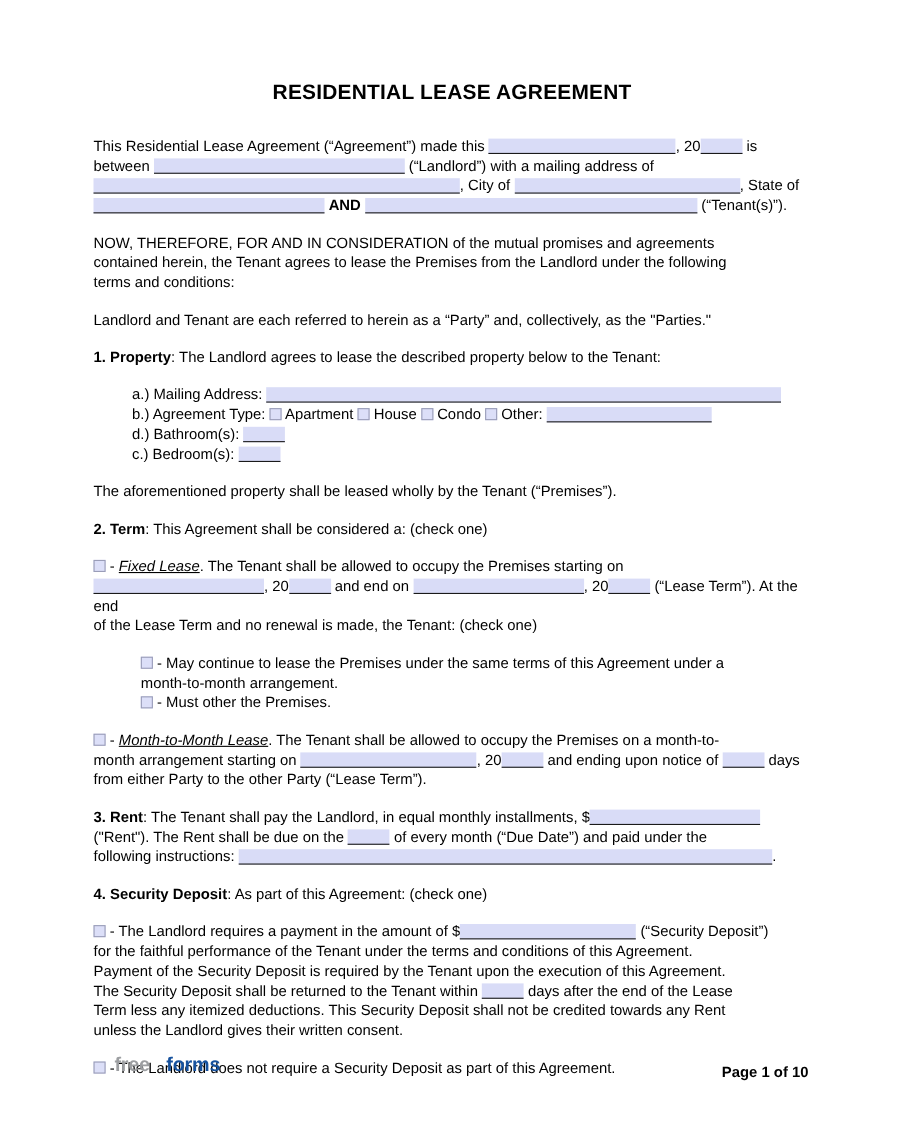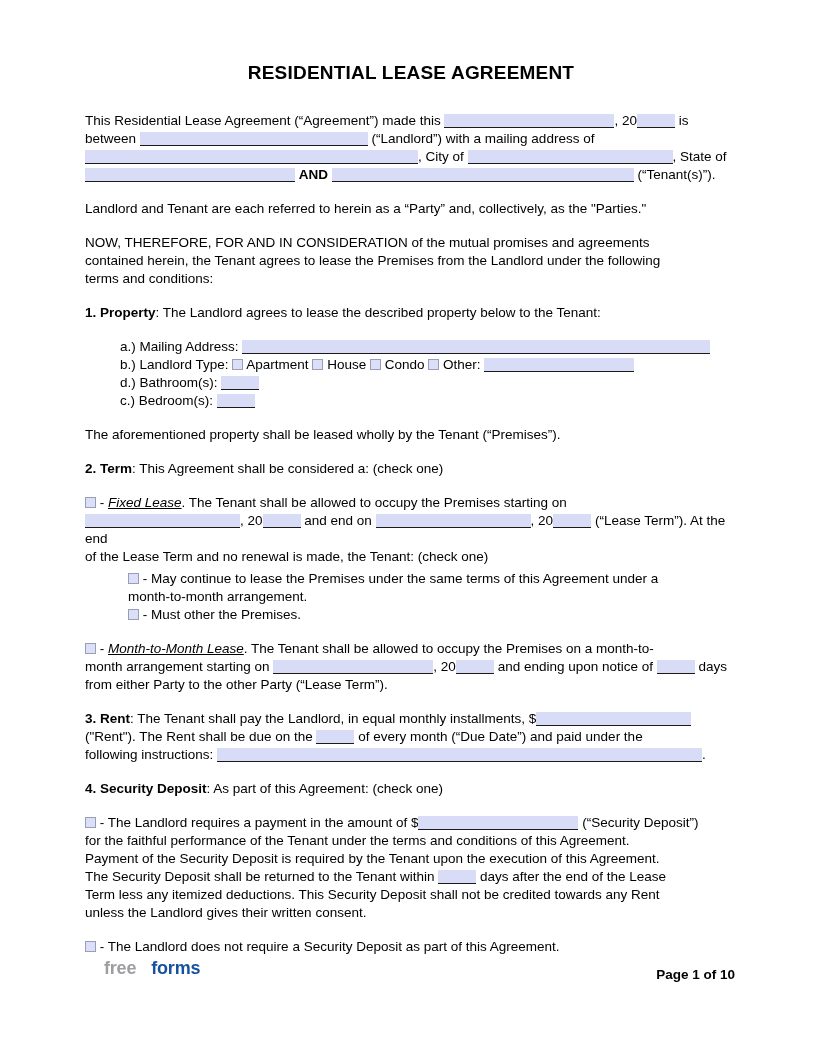--- a/index.html
+++ b/index.html
@@ -22,25 +22,25 @@
     font-family: "Liberation Sans", sans-serif;
     font-size: 13.5px;
     color: var(--text);
     overflow: hidden;
   }
   .doc { position: absolute; left: 85px; top: 62px; width: 652px; }
   h1.title {
     font-size: 19px;
     font-weight: bold;
     text-align: center;
-    margin: 0 0 28px 0;
+    margin: 12px 0 28px 0;
     letter-spacing: 0.2px;
   }
   .para { margin: 0 0 16px 0; line-height: 18px; }
-  .para.tight { margin-bottom: 4px; }
+  .para.tight { margin-bottom: 16px; }
   .indent-list { padding-left: 35px; }
   .indent-options { padding-left: 43px; }
   .line { line-height: 18px; }
   .blank {
     display: inline-block;
     height: 14px;
     background: var(--field-fill);
     border-bottom: 1.5px solid var(--field-underline);
     vertical-align: -3px;
   }
@@ -71,29 +71,29 @@
 </head>
 <body>
 
 <div class="page">
   <div class="doc">
 
     <h1 class="title">RESIDENTIAL LEASE AGREEMENT</h1>
 
     <p class="para"><span>This Residential Lease Agreement (“Agreement”) made this </span><span class="blank" style="width: 170px;"></span><span>, 20</span><span class="blank" style="width: 38px;"></span><span> is</span><br><span>between </span><span class="blank" style="width: 228px;"></span><span> (“Landlord”) with a mailing address of</span><br><span class="blank" style="width: 333px;"></span><span>, City of </span><span class="blank" style="width: 205px;"></span><span>, State of</span><br><span class="blank" style="width: 210px;"></span><span> </span><strong>AND</strong><span> </span><span class="blank" style="width: 302px;"></span><span> (“Tenant(s)”).</span></p>
 
+    <p class="para"><span>NOW, THEREFORE, FOR AND IN CONSIDERATION of the mutual promises and agreements</span><br><span>contained herein, the Tenant agrees to lease the Premises from the Landlord under the following</span><br><span>terms and conditions:</span></p>
+
     <p class="para"><span>Landlord and Tenant are each referred to herein as a “Party” and, collectively, as the "Parties."</span></p>
-
-    <p class="para"><span>NOW, THEREFORE, FOR AND IN CONSIDERATION of the mutual promises and agreements</span><br><span>contained herein, the Tenant agrees to lease the Premises from the Landlord under the following</span><br><span>terms and conditions:</span></p>
 
     <p class="para"><strong>1. Property</strong><span>: The Landlord agrees to lease the described property below to the Tenant:</span></p>
 
     <div class="para indent-list">
       <div class="line"><span>a.) Mailing Address: </span><span class="blank" style="width: 468px;"></span></div>
-      <div class="line"><span>b.) Landlord Type: </span><span class="checkbox"></span><span> Apartment </span><span class="checkbox"></span><span> House </span><span class="checkbox"></span><span> Condo </span><span class="checkbox"></span><span> Other: </span><span class="blank" style="width: 150px;"></span></div>
+      <div class="line"><span>b.) Agreement Type: </span><span class="checkbox"></span><span> Apartment </span><span class="checkbox"></span><span> House </span><span class="checkbox"></span><span> Condo </span><span class="checkbox"></span><span> Other: </span><span class="blank" style="width: 150px;"></span></div>
       <div class="line"><span>d.) Bathroom(s): </span><span class="blank" style="width: 38px;"></span></div>
       <div class="line"><span>c.) Bedroom(s): </span><span class="blank" style="width: 38px;"></span></div>
     </div>
 
     <p class="para"><span>The aforementioned property shall be leased wholly by the Tenant (“Premises”).</span></p>
 
     <p class="para"><strong>2. Term</strong><span>: This Agreement shall be considered a: (check one)</span></p>
 
     <p class="para tight"><span class="checkbox"></span><span> - </span><span class="iu">Fixed Lease</span><span>. The Tenant shall be allowed to occupy the Premises starting on</span><br><span class="blank" style="width: 155px;"></span><span>, 20</span><span class="blank" style="width: 38px;"></span><span> and end on </span><span class="blank" style="width: 155px;"></span><span>, 20</span><span class="blank" style="width: 38px;"></span><span> (“Lease Term”). At the end</span><br><span>of the Lease Term and no renewal is made, the Tenant: (check one)</span></p>
 

